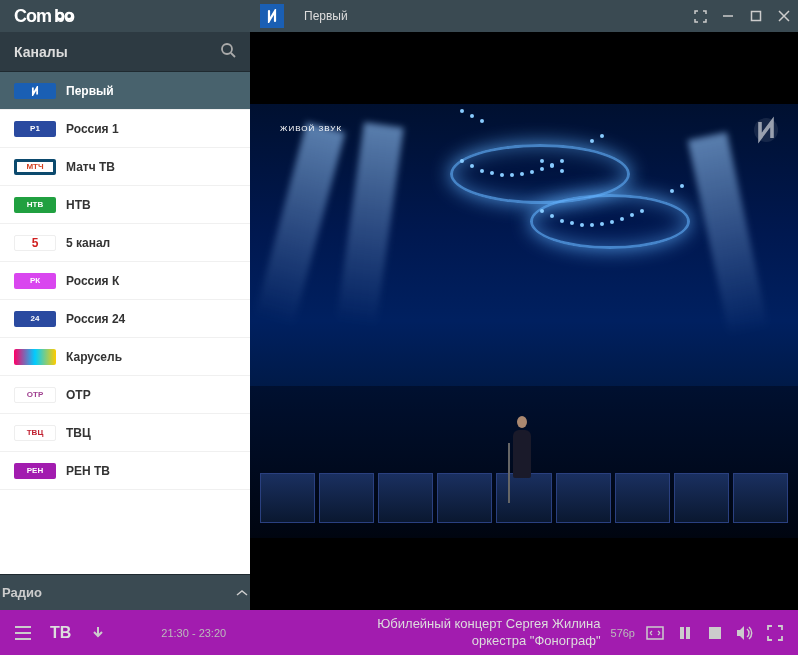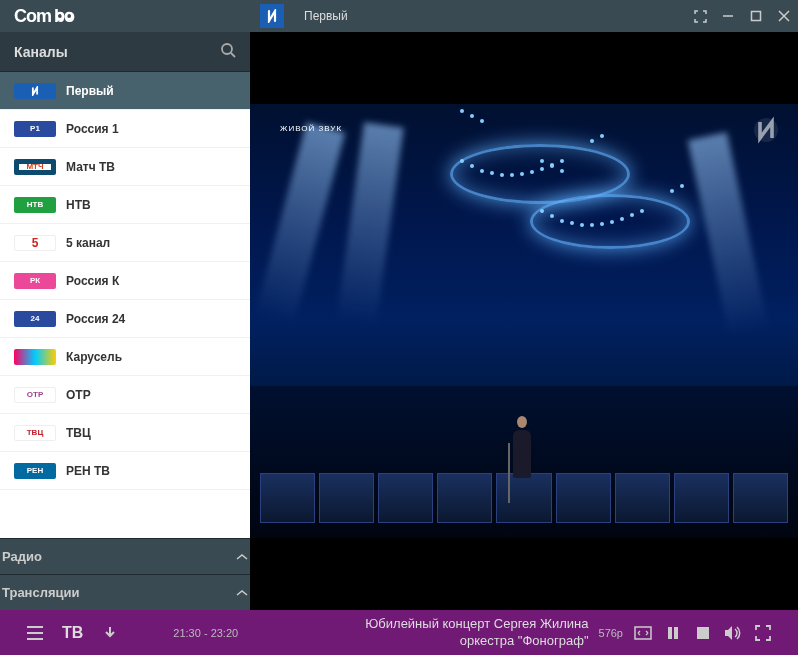--- a/index.html
+++ b/index.html
@@ -47,21 +47,21 @@
 .stage-floor { position: absolute; bottom: 0; left: 0; right: 0; height: 35%; background: linear-gradient(180deg, #001030 0%, #000510 100%); }
 .stage-boxes { position: absolute; bottom: 15px; left: 0; right: 0; height: 50px; display: flex; gap: 4px; padding: 0 10px; }
 .stage-box { flex: 1; background: linear-gradient(180deg, #1a3060 0%, #0a1830 100%); border: 1px solid #2a4080; }
 .singer { position: absolute; bottom: 60px; left: 48%; width: 20px; height: 70px; }
 .singer-body { width: 18px; height: 48px; background: #1a1a2a; border-radius: 6px 6px 2px 2px; position: absolute; bottom: 0; }
 .singer-head { width: 10px; height: 12px; background: #aa8870; border-radius: 50%; position: absolute; top: 8px; left: 4px; }
 .mic-stand { position: absolute; bottom: 35px; left: 47%; width: 2px; height: 60px; background: #666; }
 .live-badge { position: absolute; top: 20px; left: 30px; font-size: 8px; color: #fff; letter-spacing: 1px; }
 .ch-watermark { position: absolute; top: 12px; right: 18px; width: 28px; height: 28px; opacity: 0.6; }
 
-.bottombar { height: 45px; background: #701a75; display: flex; align-items: center; color: #ddd; padding: 0 20px; }
+.bottombar { height: 45px; background: #a21caf; display: flex; align-items: center; color: #ddd; padding: 0 8px; }
 .bb-left { display: flex; align-items: center; gap: 8px; }
 .bb-menu { cursor: pointer; }
 .bb-tv { font-size: 16px; font-weight: bold; margin: 0 4px; }
 .bb-time { font-size: 11px; margin-left: 40px; color: #bbb; }
 .bb-title { flex: 1; text-align: right; font-size: 13px; line-height: 1.3; padding: 0 10px; }
 .bb-quality { font-size: 11px; color: #bbb; margin-right: 5px; }
 .bb-btn { width: 30px; height: 30px; display: flex; align-items: center; justify-content: center; cursor: pointer; color: #ccc; }
 </style>
 </head>
 <body>
@@ -123,65 +123,59 @@
               <path d="M4 2 L4 12 L10 2 L10 12" stroke="#fff" stroke-width="2.5" fill="none"></path>
             </svg>
           </div>
         <div class="ch-name">Первый</div>
       </div>
       <div class="channel-item">
         <div class="ch-icon" style="background:#2a4aa0">Р1</div>
         <div class="ch-name">Россия 1</div>
       </div>
       <div class="channel-item">
-        <div class="ch-icon" style="background:#fff;color:#d04020;border:5px solid #0c4a6e">МТЧ</div>
+        <div class="ch-icon" style="background:#fff;color:#d04020;border:3px solid #0c4a6e">МТЧ</div>
         <div class="ch-name">Матч ТВ</div>
       </div>
       <div class="channel-item">
         <div class="ch-icon" style="background:#20a040">НТВ</div>
         <div class="ch-name">НТВ</div>
       </div>
       <div class="channel-item">
         <div class="ch-icon" style="background:#fff;color:#d02020;font-size:12px;border:1px solid #eee">5</div>
         <div class="ch-name">5 канал</div>
       </div>
       <div class="channel-item">
-        <div class="ch-icon" style="background:#ec4899">РК</div>
+        <div class="ch-icon" style="background:#d946ef">РК</div>
         <div class="ch-name">Россия К</div>
       </div>
       <div class="channel-item">
         <div class="ch-icon" style="background:#2a4aa0">24</div>
         <div class="ch-name">Россия 24</div>
       </div>
       <div class="channel-item">
         <div class="ch-icon" style="background:linear-gradient(90deg,#f06,#0cf,#fc0)"></div>
         <div class="ch-name">Карусель</div>
       </div>
       <div class="channel-item">
         <div class="ch-icon" style="background:#fff;color:#a04090;border:1px solid #eee">ОТР</div>
         <div class="ch-name">ОТР</div>
       </div>
       <div class="channel-item">
         <div class="ch-icon" style="background:#fff;color:#c02030;border:1px solid #eee">ТВЦ</div>
         <div class="ch-name">ТВЦ</div>
       </div>
       <div class="channel-item">
-        <div class="ch-icon" style="background:#0369a1">РЕН</div>
+        <div class="ch-icon" style="background:#a21caf">РЕН</div>
         <div class="ch-name">РЕН ТВ</div>
       </div>
     </div>
 
     <div class="sb-section">
       <div class="sb-section-title">Радио</div>
-      <svg width="12" height="8" viewBox="0 0 12 8">
-          <path d="M1 6l5-4 5 4" stroke="currentColor" stroke-width="1.5" fill="none"></path>
-        </svg>
-    </div>
-    <div class="sb-section">
-      <div class="sb-section-title">Трансляции</div>
       <svg width="12" height="8" viewBox="0 0 12 8">
           <path d="M1 6l5-4 5 4" stroke="currentColor" stroke-width="1.5" fill="none"></path>
         </svg>
     </div>
   </div>
 
   <div class="video-area">
     <div class="video-frame">
       <div class="stage-lights">
         <div class="beam beam1"></div>

